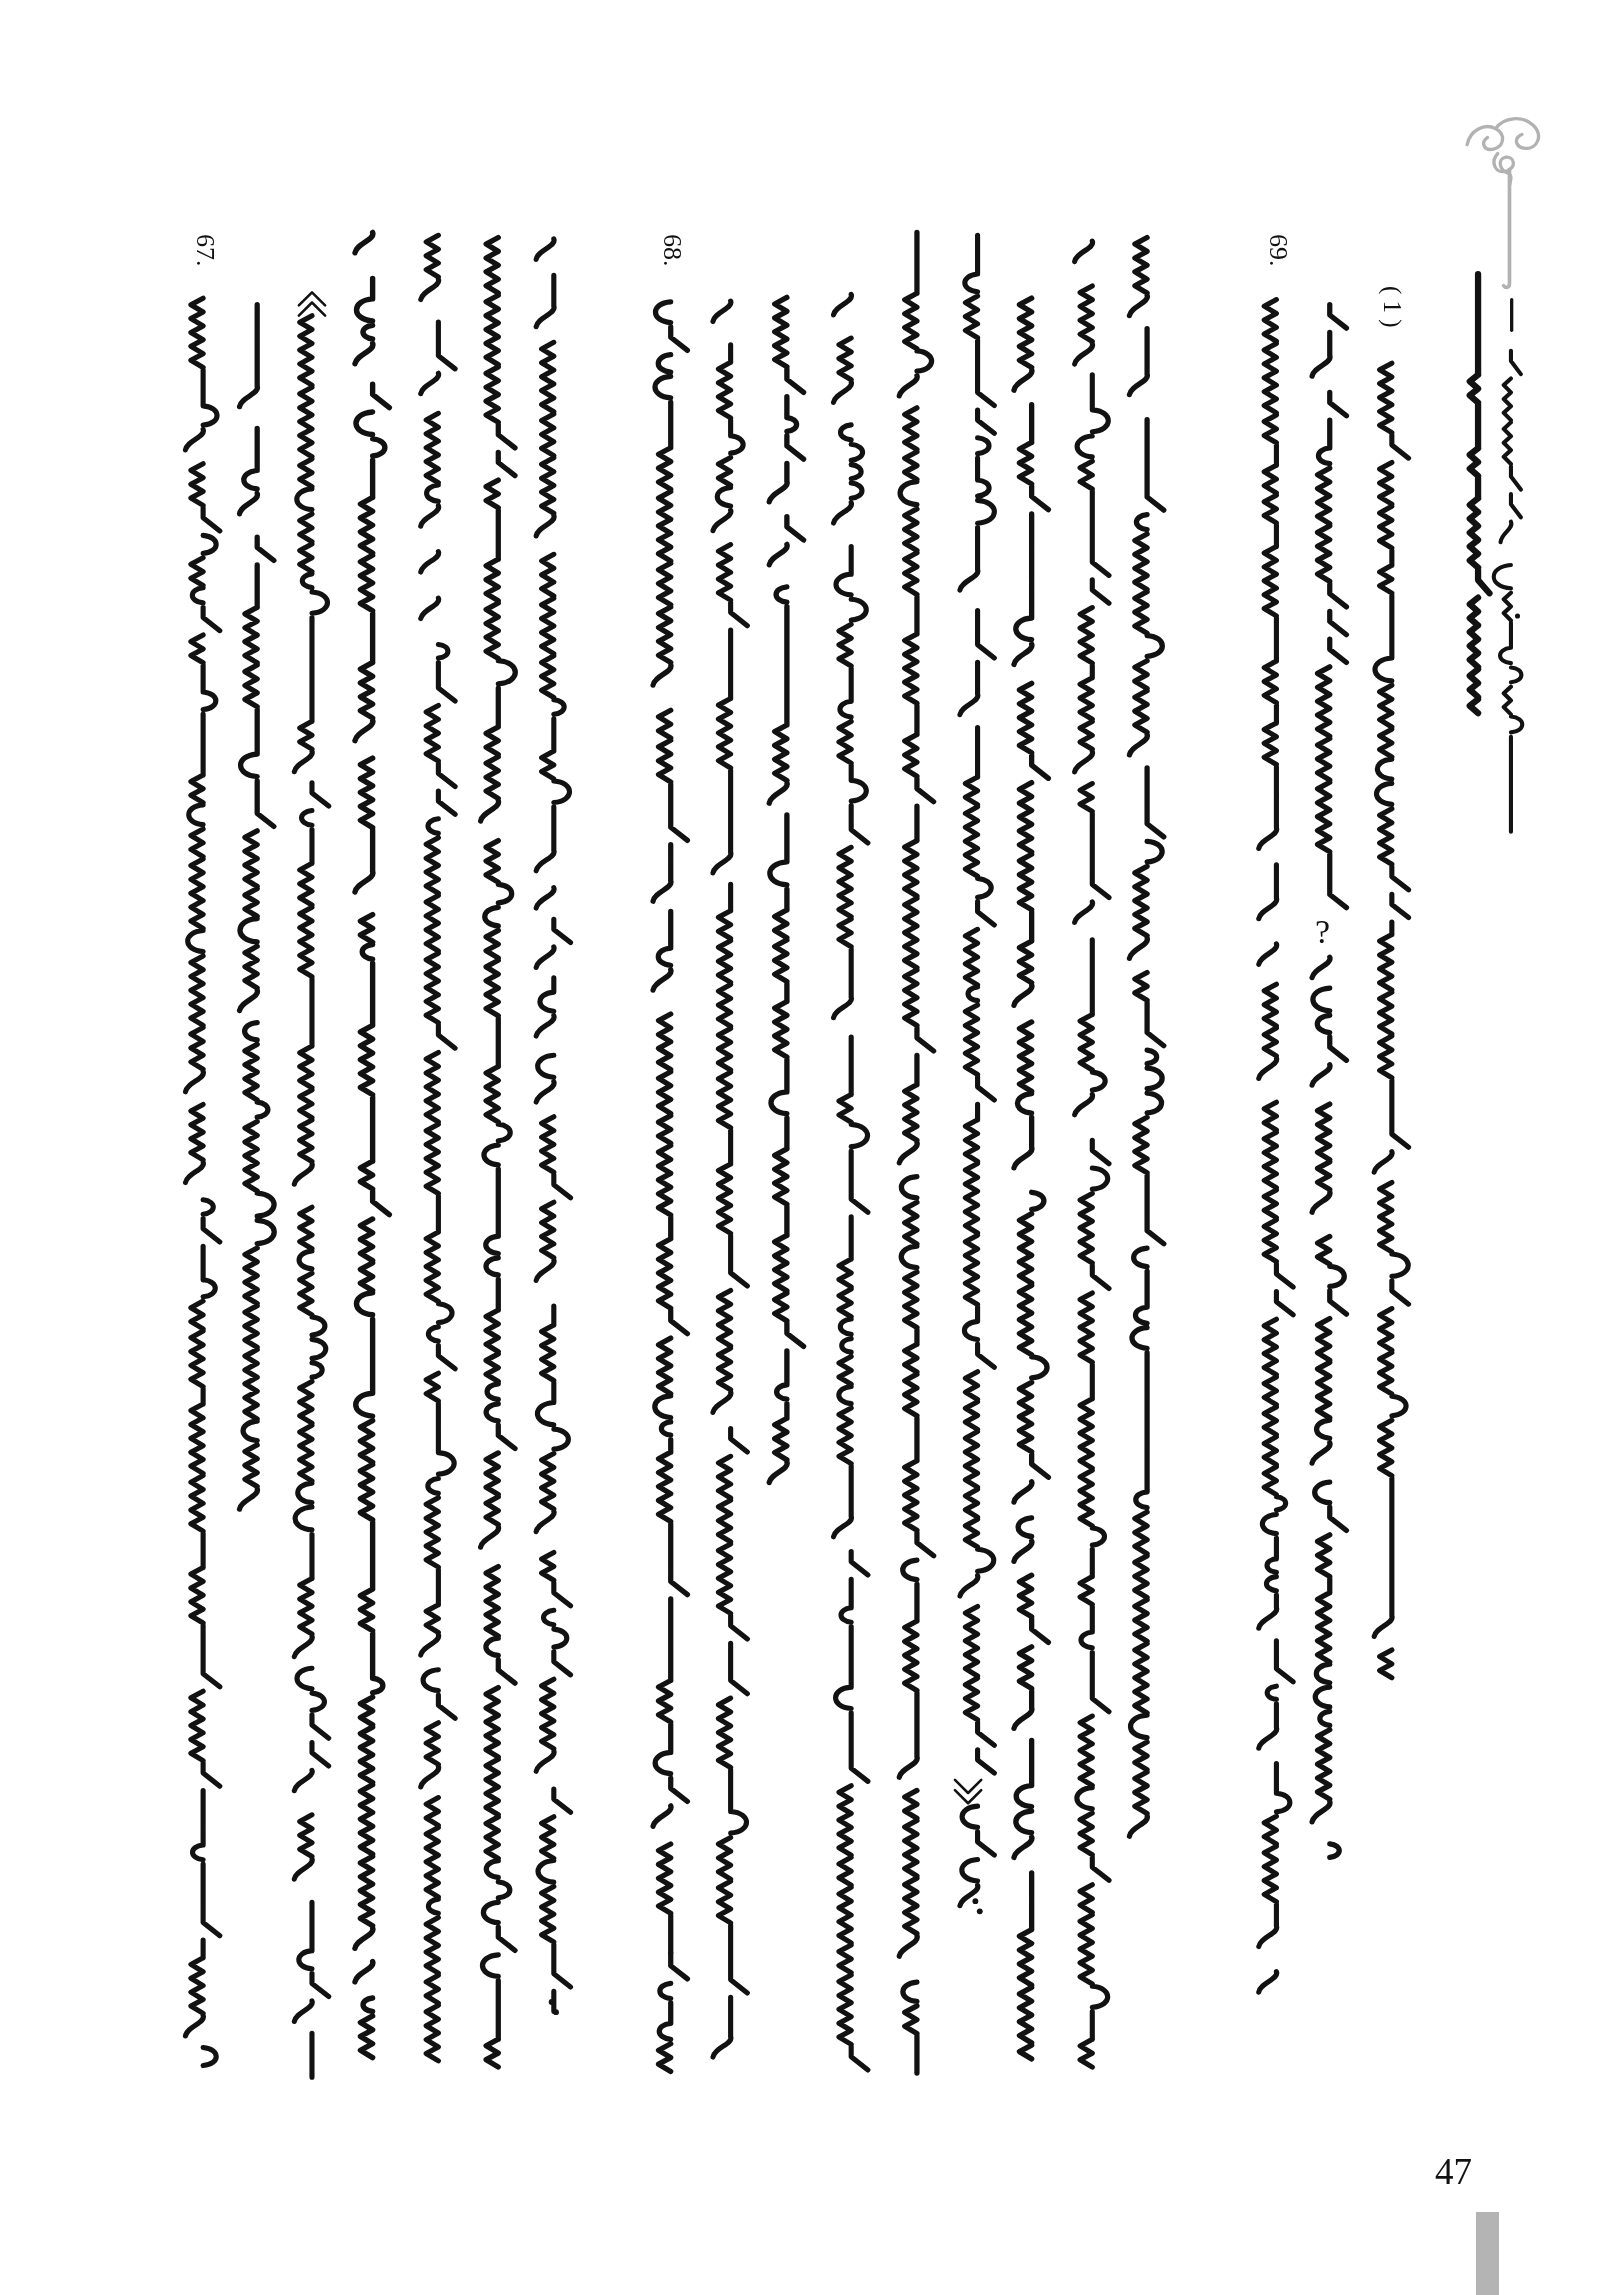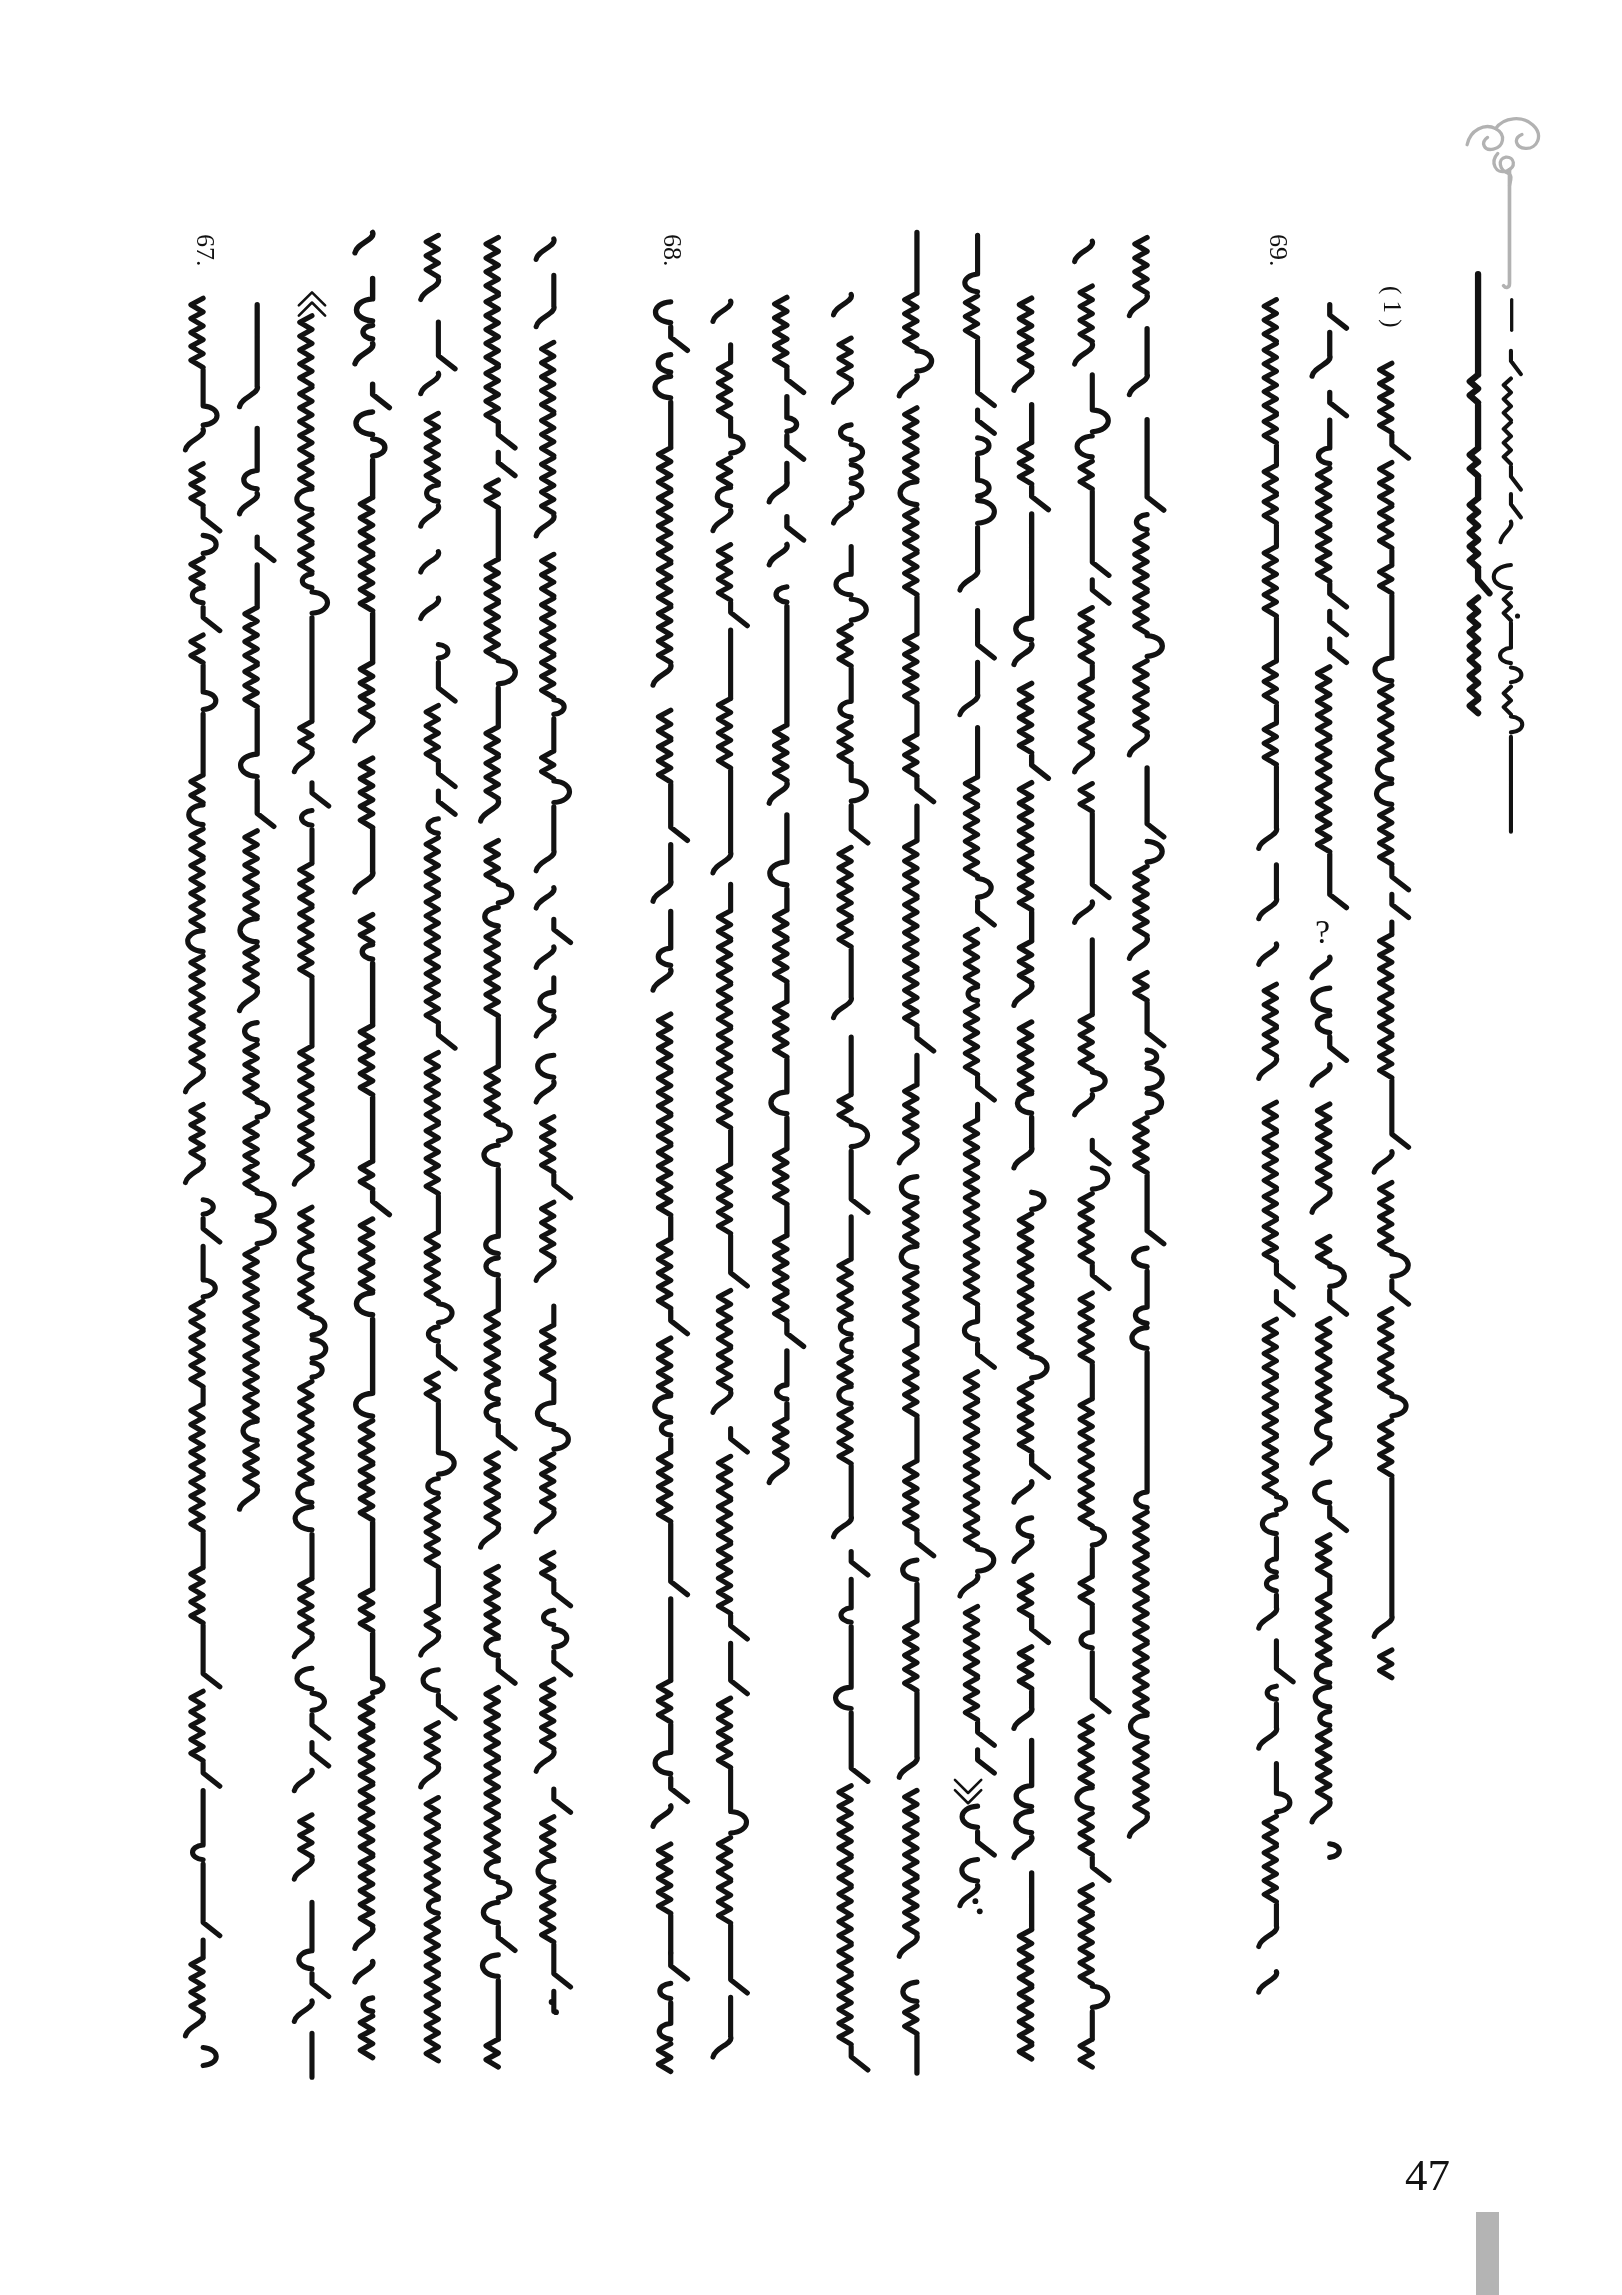--- a/index.html
+++ b/index.html
@@ -55,18 +55,18 @@
       <circle cx="1341" cy="2616" r="4" fill="#121212"></circle>
       <circle cx="2077" cy="843" r="3.5" fill="#121212"></circle>
       <circle cx="918" cy="2673" r="3.5" fill="#121212"></circle>
     </svg>
 
   <span class="label rot" style="font-size: 26px; left: 218px; top: 234px;">67.</span>
   <span class="label rot" style="font-size: 26px; left: 685px; top: 234px;">68.</span>
   <span class="label rot" style="font-size: 26px; left: 1291px; top: 234px;">69.</span>
   <span class="label rot" style="font-size: 25px; left: 1405px; top: 286px;">( 1 )</span>
   <span class="label" style="font-size: 34px; left: 1315px; top: 915px;">?</span>
-  <span class="label" style="font-size: 45px; left: 1405px; top: 2153px;">47</span>
+  <span class="label" style="font-size: 37px; left: 1435px; top: 2153px;">47</span>
 
   <div class="footer-bar" style="left: 1476px; top: 2212px; width: 23.4px; height: 83px; background: rgb(180, 180, 180);"></div>
 
 </div>
 
 
 </body></html>

